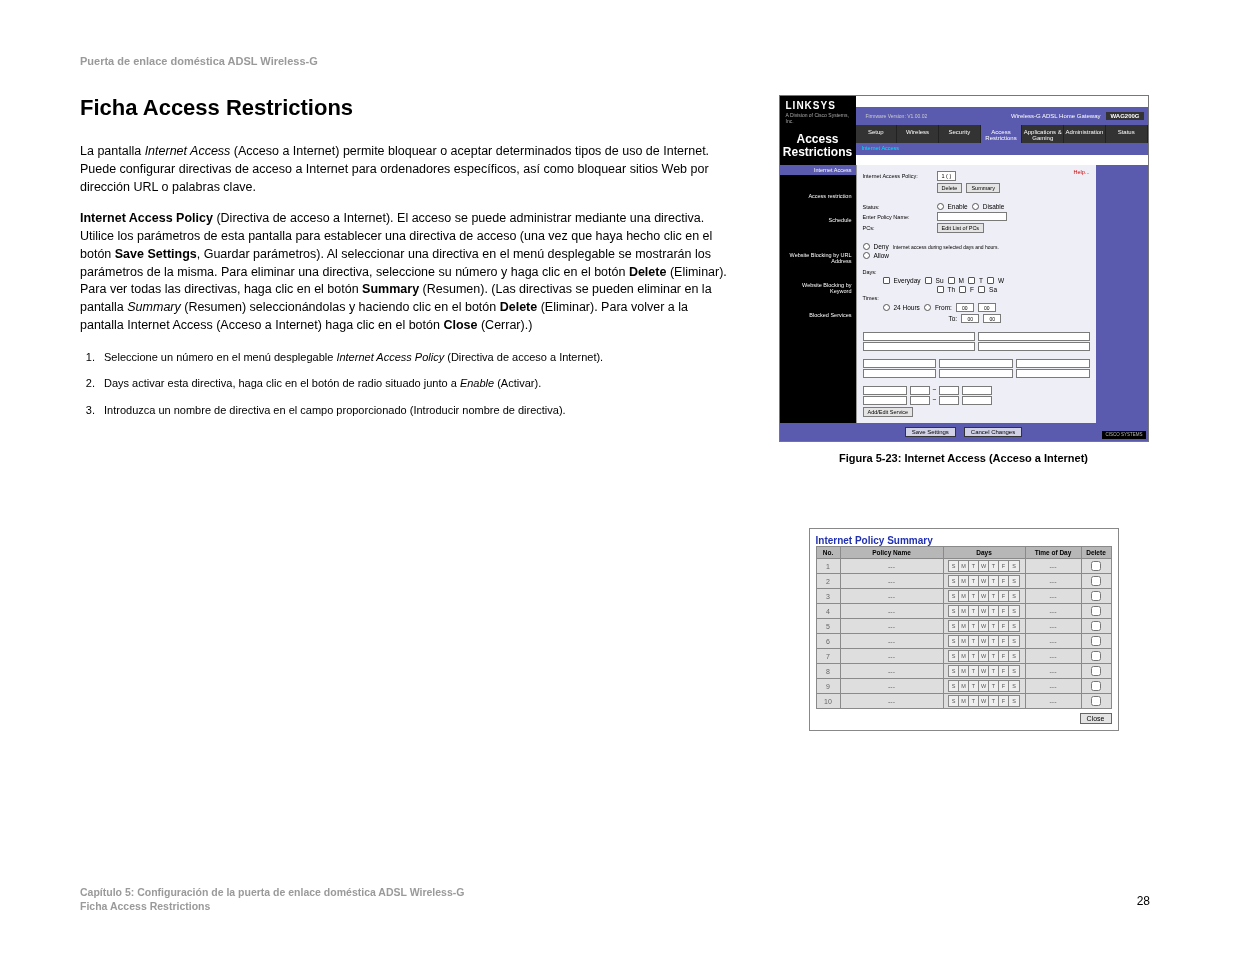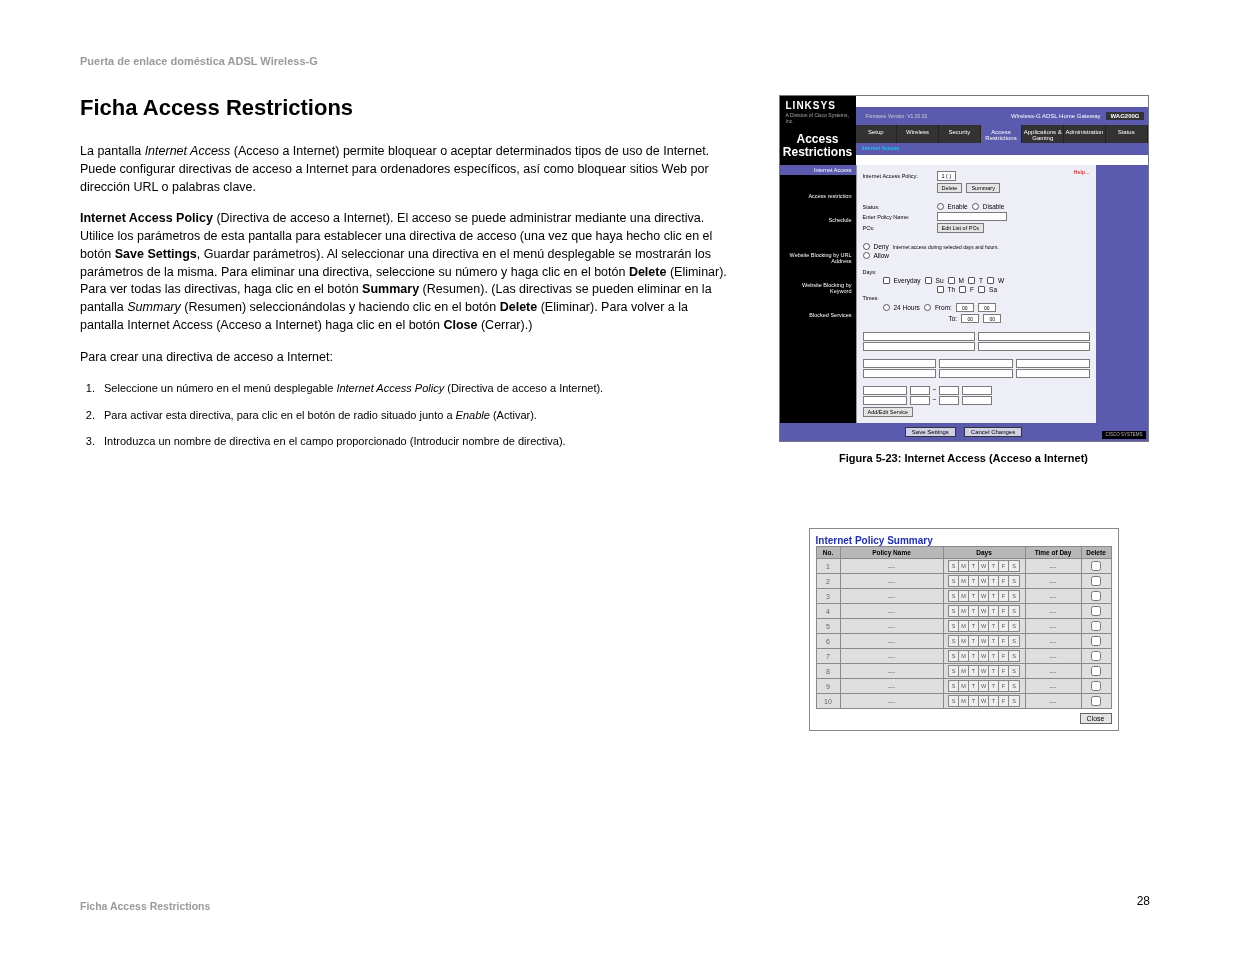--- a/index.html
+++ b/index.html
@@ -325,28 +325,27 @@
 
     <p class="para">
       <span>La pantalla </span><span class="italic">Internet Access</span><span> (Acceso a Internet) permite bloquear o aceptar determinados tipos de uso de Internet. Puede configurar directivas de acceso a Internet para ordenadores específicos, así como bloquear sitios Web por dirección URL o palabras clave.</span>
     </p>
 
     <p class="para">
       <span class="bold">Internet Access Policy</span><span> (Directiva de acceso a Internet). El acceso se puede administrar mediante una directiva. Utilice los parámetros de esta pantalla para establecer una directiva de acceso (una vez que haya hecho clic en el botón </span><span class="bold">Save Settings</span><span>, Guardar parámetros). Al seleccionar una directiva en el menú desplegable se mostrarán los parámetros de la misma. Para eliminar una directiva, seleccione su número y haga clic en el botón </span><span class="bold">Delete</span><span> (Eliminar). Para ver todas las directivas, haga clic en el botón </span><span class="bold">Summary</span><span> (Resumen). (Las directivas se pueden eliminar en la pantalla </span><span class="italic">Summary</span><span> (Resumen) seleccionándolas y haciendo clic en el botón </span><span class="bold">Delete</span><span> (Eliminar). Para volver a la pantalla Internet Access (Acceso a Internet) haga clic en el botón </span><span class="bold">Close</span><span> (Cerrar).)</span>
     </p>
 
 
-    <p class="para">Para crear una directiva de acceso a Internet:</p>
 
     <ol class="steps">
       <li>
         <span>Seleccione un número en el menú desplegable </span><span class="italic">Internet Access Policy</span><span> (Directiva de acceso a Internet).</span>
       </li>
       <li>
-        <span>Para activar esta directiva, para clic en el botón de radio situado junto a </span><span class="italic">Enable</span><span> (Activar).</span>
+        <span>Days activar esta directiva, haga clic en el botón de radio situado junto a </span><span class="italic">Enable</span><span> (Activar).</span>
       </li>
       <li>Introduzca un nombre de directiva en el campo proporcionado (Introducir nombre de directiva).</li>
     </ol>
   </div>
 
   <div class="right-col">
 
     <div class="fig-router">
       <div class="fr-top">
         <div class="fr-brandcol">
@@ -676,15 +675,16 @@
           </tbody>
       </table>
       <span class="fs-close">Close</span>
       <div style="clear:both;"></div>
     </div>
 
   </div>
 </div>
 
 <div class="footer">
+  <div>Capítulo 5: Configuración de la puerta de enlace doméstica ADSL Wireless-G</div>
   <div>Ficha Access Restrictions</div>
 </div>
 <div class="page-number">28</div>
 
 </body></html>

